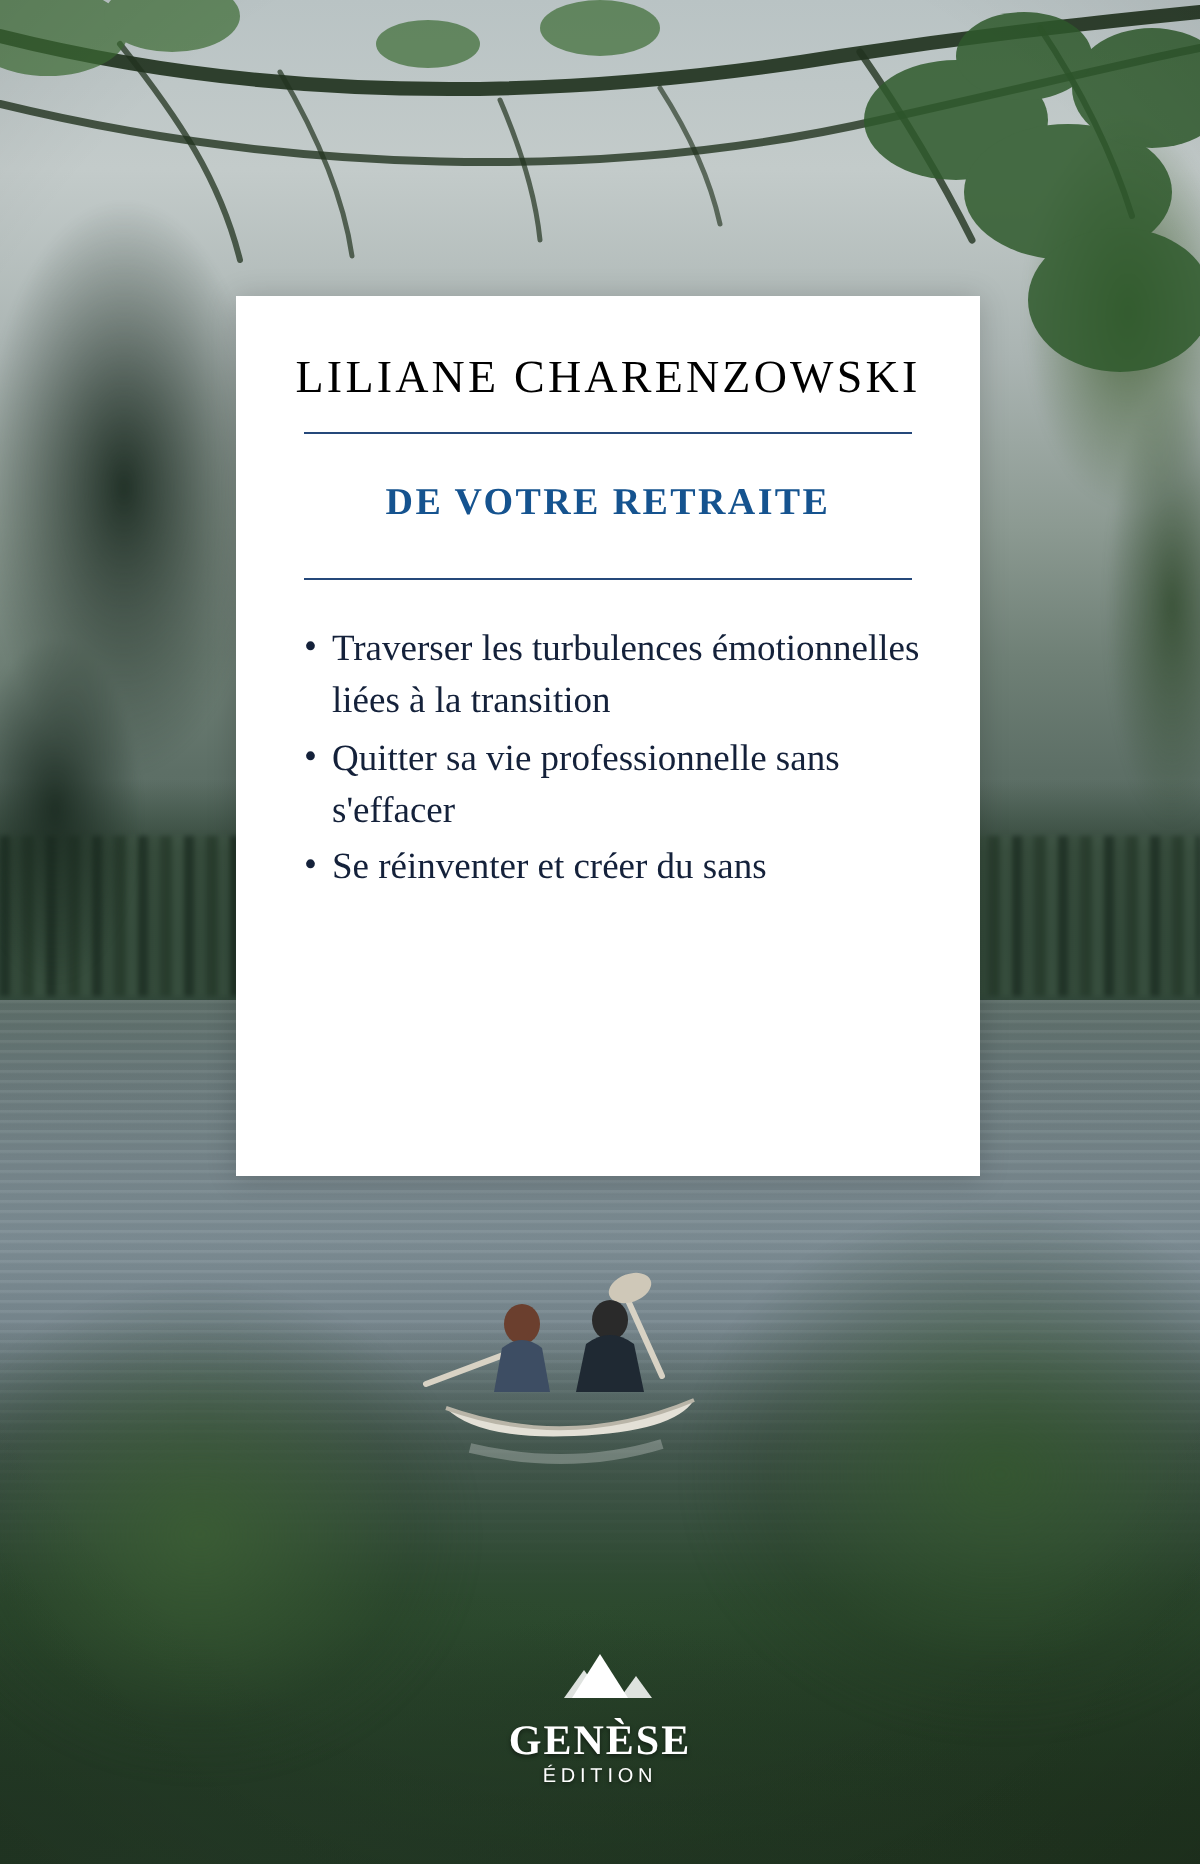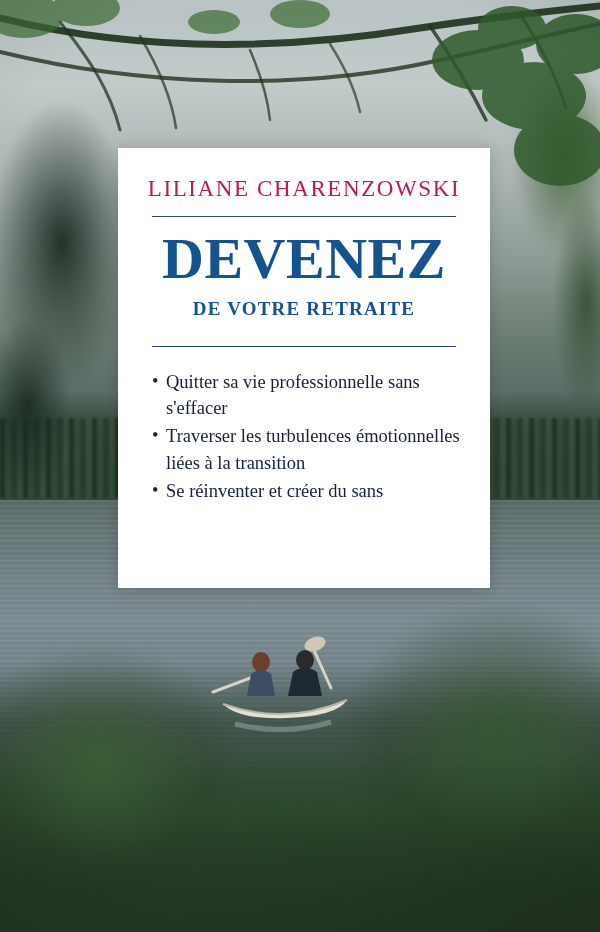--- a/index.html
+++ b/index.html
@@ -162,21 +162,21 @@
     background: #ffffff;
     box-shadow: 0 1px 14px rgba(0,0,0,0.18);
     box-sizing: border-box;
     padding: 22px 26px 18px 26px;
     display: flex;
     flex-direction: column;
   }
 
   .author {
     text-align: center;
-    color: #be185d;
+    color: #000000;
     font-family: "Liberation Serif", serif;
     font-size: 23px;
     letter-spacing: 1.6px;
     font-weight: 400;
     margin: 6px 0 0 0;
     white-space: nowrap;
   }
 
   .rule {
     height: 1px;
@@ -340,28 +340,38 @@
     </div>
 
     <div class="vignette"></div>
   </div>
 
   <div class="panel">
     <div class="author">LILIANE CHARENZOWSKI</div>
     <div class="rule"></div>
 
     <h1 class="title">
-      <span>DEVENEZ</span>
     </h1>
 
     <div class="subtitle">DE VOTRE RETRAITE</div>
 
     <div class="rule2"></div>
 
     <ul class="bullets">
+      <li>Traverser les turbulences émotionnelles liées à la transition</li>
       <li>Quitter sa vie professionnelle sans s'effacer</li>
-      <li>Traverser les turbulences émotionnelles liées à la transition</li>
       <li>Se réinventer et créer du sans</li>
     </ul>
   </div>
 
+  <div class="logo">
+    <span class="logo-mark">
+      <svg width="96" height="26" viewBox="0 0 96 26" aria-hidden="true">
+        <path d="M48 0 L62 22 H34 Z" fill="#ffffff"></path>
+        <path d="M30 22 L40 8 L50 22 Z" fill="#ffffff" opacity="0.85"></path>
+        <path d="M58 22 L66 11 L74 22 Z" fill="#ffffff" opacity="0.85"></path>
+      </svg>
+    </span>
+    <div class="logo-name">GENÈSE</div>
+    <div class="logo-sub">ÉDITION</div>
+  </div>
 
 </div>
 
 </body></html>

